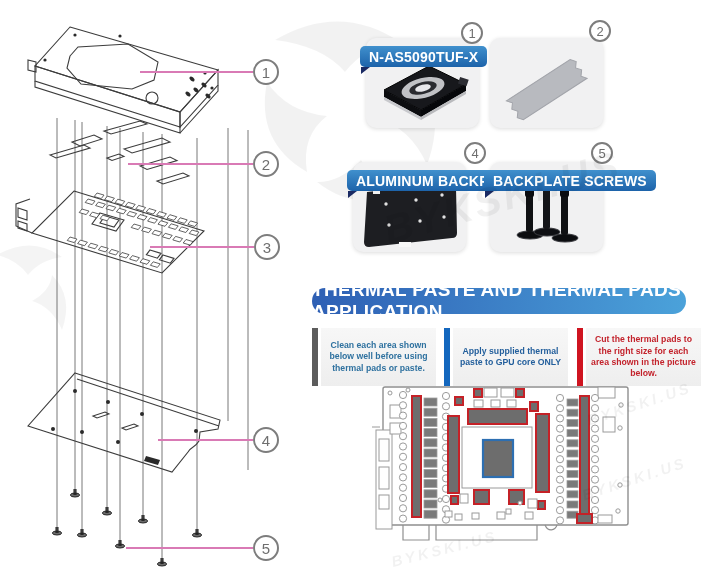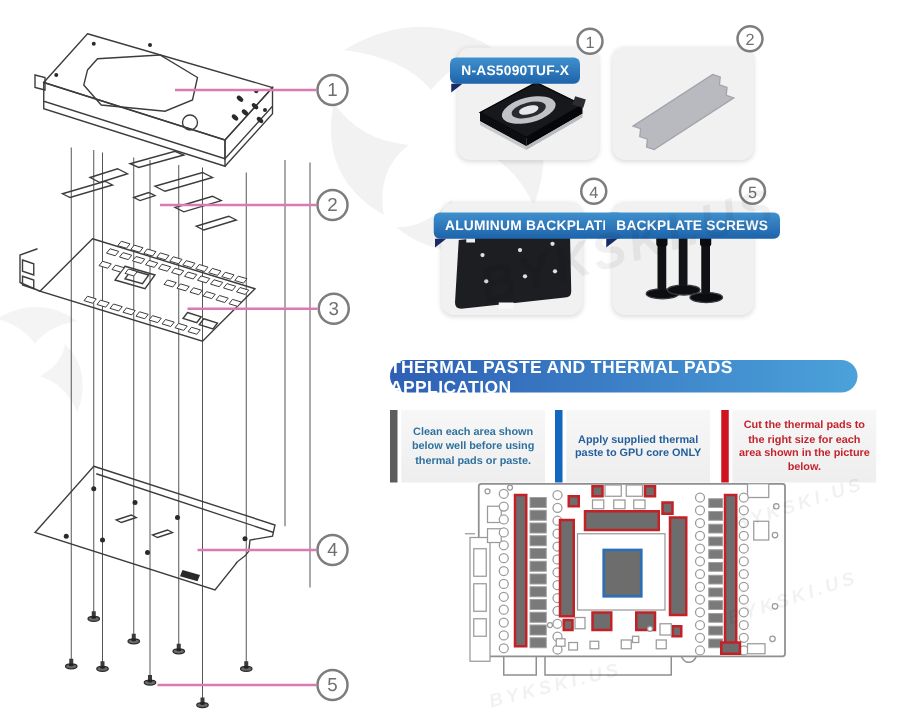--- a/index.html
+++ b/index.html
@@ -9,29 +9,29 @@
   
   .callout{position:absolute;width:26px;height:26px;border:2px solid #7d7d7d;border-radius:50%;
            display:flex;align-items:center;justify-content:center;font-size:15px;color:#6f6f6f;
            background:#fff;box-sizing:border-box;}
   .callout.small{width:22px;height:22px;font-size:13px;border-width:2px;}
   
   .card{position:absolute;width:113px;height:90px;background:#f1f1f2;border-radius:10px;
         box-shadow:0 1px 4px rgba(0,0,0,.14);}
   .ribbon{position:absolute;left:-6px;top:8px;height:21px;padding:0 9px;z-index:2;
           background:linear-gradient(180deg,#4090cd,#1d63aa);border-radius:5px;color:#fff;
-          font-size:11px;font-weight:bold;letter-spacing:.2px;display:flex;align-items:center;
+          font-size:14px;font-weight:bold;letter-spacing:.2px;display:flex;align-items:center;
           white-space:nowrap;}
   .ribbon::after{content:'';position:absolute;left:1px;top:100%;width:0;height:0;
           border-top:7px solid #1a2a63;border-right:9px solid transparent;}
   .cardimg{left:0;top:0;}
   
   .header{position:absolute;left:312px;top:288px;width:374px;height:26px;border-radius:13px;
           background:linear-gradient(90deg,#2e5fb4,#4ba2da);color:#fff;display:flex;
-          align-items:center;justify-content:center;font-weight:bold;font-size:14px;
+          align-items:center;justify-content:center;font-weight:bold;font-size:19px;
           letter-spacing:.3px;}
   .note{position:absolute;top:328px;width:124px;height:58px;display:flex;}
   .note .bar{width:6px;height:100%;flex:none;}
   .note .txt{flex:1;margin-left:3px;background:linear-gradient(180deg,#f7f7f7,#eeeeee);
           font-size:8.7px;font-weight:bold;text-align:center;line-height:1.32;
           display:flex;align-items:center;justify-content:center;padding:2px 3px;}
   .note1 .bar{background:#5c5c5c;} .note1 .txt{color:#2e719f;}
   .note2 .bar{background:#1467be;} .note2 .txt{color:#235f9c;}
   .note3 .bar{background:#cf1420;} .note3 .txt{color:#c3232c;}
   

